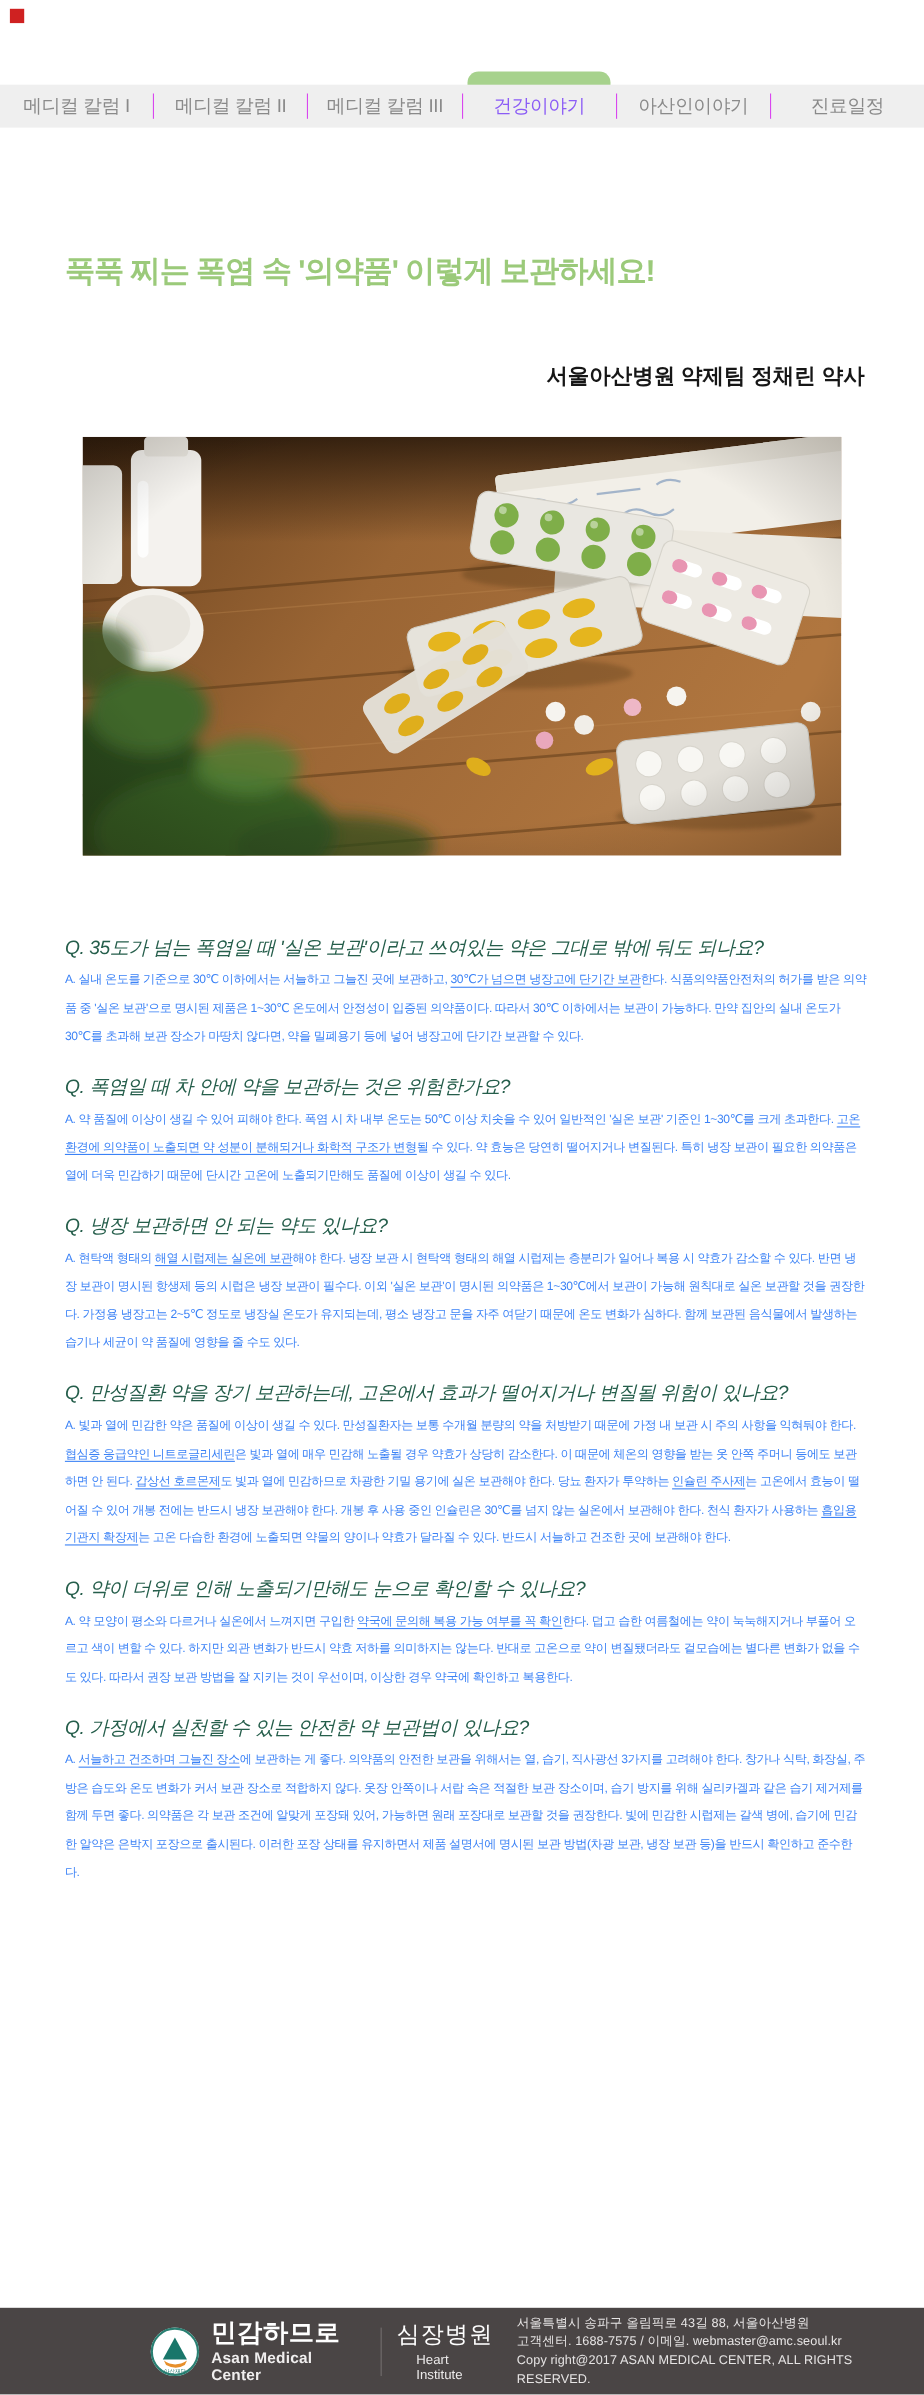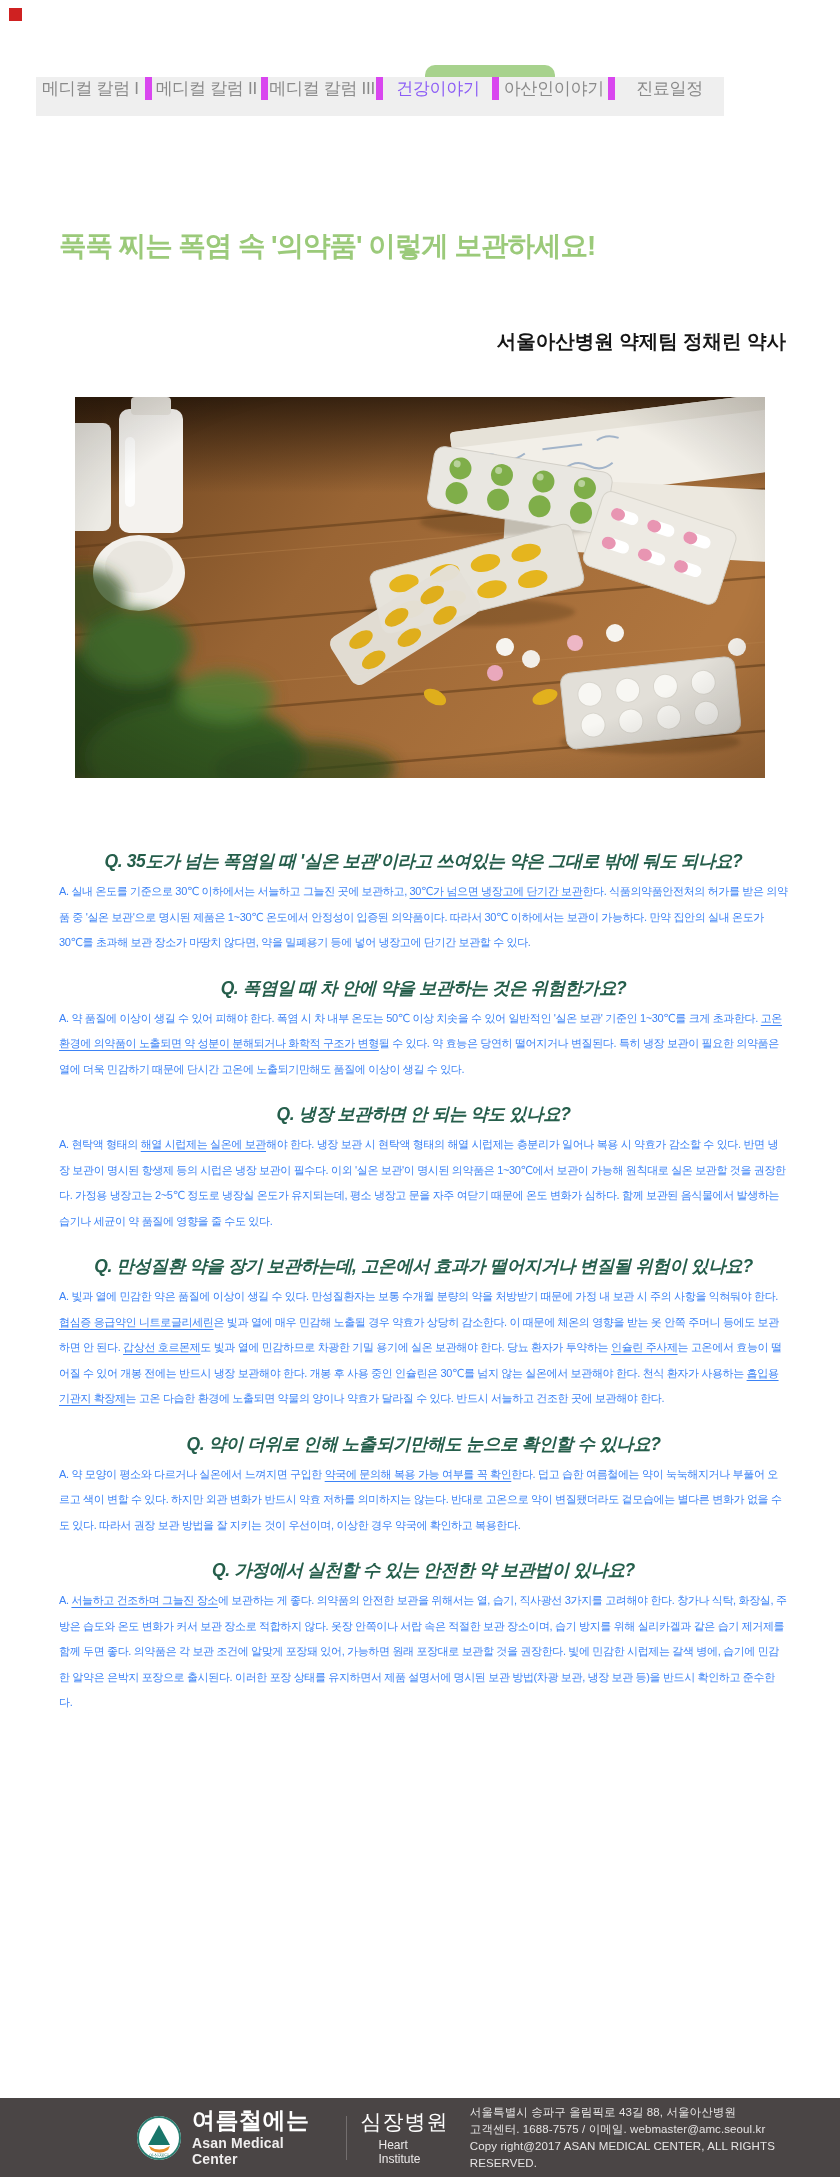--- a/index.html
+++ b/index.html
@@ -3,37 +3,37 @@
 <meta charset="utf-8">
 <style>
   html,body{margin:0;padding:0;background:#ffffff;}
   .page{position:relative;width:840px;height:2177px;background:#ffffff;overflow:hidden;
         font-family:"Liberation Sans","DejaVu Sans",sans-serif;}
   
   .red-marker{position:absolute;left:9px;top:8px;width:13px;height:13px;background:#cf2121;}
   
   .tab-tongue{position:absolute;left:425px;top:65px;width:130px;height:14px;
               background:#a7d28d;border-radius:10px 10px 0 0;}
-  .tab-bar{position:absolute;left:0;top:77px;width:688px;height:39px;background:#efefef;
-           display:flex;align-items:flex-start;margin-left:36px;}
+  .tab-bar{position:absolute;left:0;top:77px;width:840px;height:39px;background:#efefef;
+           display:flex;align-items:center;}
   .tab{flex:1 1 0;display:flex;align-items:center;justify-content:center;
        font-size:17px;color:#8a8a8a;letter-spacing:-0.3px;cursor:pointer;}
-  .tab + .tab{border-left:7px solid #d946ef;}
+  .tab + .tab{border-left:1px solid #d946ef;}
   .tab.active{color:#8b5cf6;font-weight:normal;}
   
   .article-title{position:absolute;left:59px;top:210px;font-size:27.5px;font-weight:800;
                  color:#9bca7a;letter-spacing:-1px;}
   .byline{position:absolute;right:54px;top:328px;font-size:19.5px;font-weight:bold;color:#161616;}
   
   .photo{position:absolute;left:75px;top:397px;width:690px;height:381px;overflow:hidden;}
   .photo svg{display:block;}
   
   .qa-list{position:absolute;left:59px;top:849px;width:729px;}
-  .q{font-style:italic;font-weight:bold;font-size:17.5px;color:#255e4b;
-     margin:0 0 6px 0;letter-spacing:-0.4px;text-align:center;}
+  .q{font-style:italic;font-weight:normal;font-size:17.5px;color:#255e4b;
+     margin:0 0 6px 0;letter-spacing:-0.4px;}
   .a{font-size:11px;line-height:25.5px;color:#3b82f6;margin:0 0 20px 0;letter-spacing:-0.35px;}
   .a u{text-underline-offset:3px;}
   
   .footer{position:absolute;left:0;top:2098px;width:840px;height:79px;background:#4a4545;
           display:flex;align-items:center;}
   .footer-inner{display:flex;align-items:center;margin-left:136px;}
   .logo-badge{width:46px;height:46px;margin-right:10px;flex:0 0 auto;}
   .brand-kr{font-size:23px;font-weight:bold;color:#ffffff;letter-spacing:0.5px;line-height:24px;}
   .brand-en{font-size:14px;font-weight:bold;color:#f0eeee;margin-top:3px;letter-spacing:0.2px;}
   .footer-divider{width:1px;height:44px;background:#736e6e;margin:0 14px 0 14px;}
@@ -250,21 +250,21 @@
   <footer class="footer">
     <div class="footer-inner">
       <svg class="logo-badge" viewBox="0 0 46 46" xmlns="http://www.w3.org/2000/svg">
         <circle cx="23" cy="23" r="22" fill="#ffffff"></circle>
         <circle cx="23" cy="23" r="21" fill="none" stroke="#2a7f72" stroke-width="2"></circle>
         <path d="M23 10 L34 30 L12 30 Z" fill="#19766a"></path>
         <path d="M13 31 q10 7 21 0 l-2 4 q-8 5 -17 0 Z" fill="#e78f2a"></path>
         <text x="23" y="42" font-size="5" fill="#19766a" text-anchor="middle" font-family="Liberation Sans, sans-serif">아산재단</text>
       </svg>
       <div>
-        <div class="brand-kr">여름철에는</div>
+        <div class="brand-kr">민감하므로</div>
         <div class="brand-en">Asan Medical Center</div>
       </div>
       <div class="footer-divider"></div>
       <div>
         <div class="dept-kr">심장병원</div>
         <div class="dept-en">Heart Institute</div>
       </div>
       <div class="footer-info">
         <div>서울특별시 송파구 올림픽로 43길 88, 서울아산병원</div>
         <div>고객센터. 1688-7575 / 이메일. webmaster@amc.seoul.kr</div>

